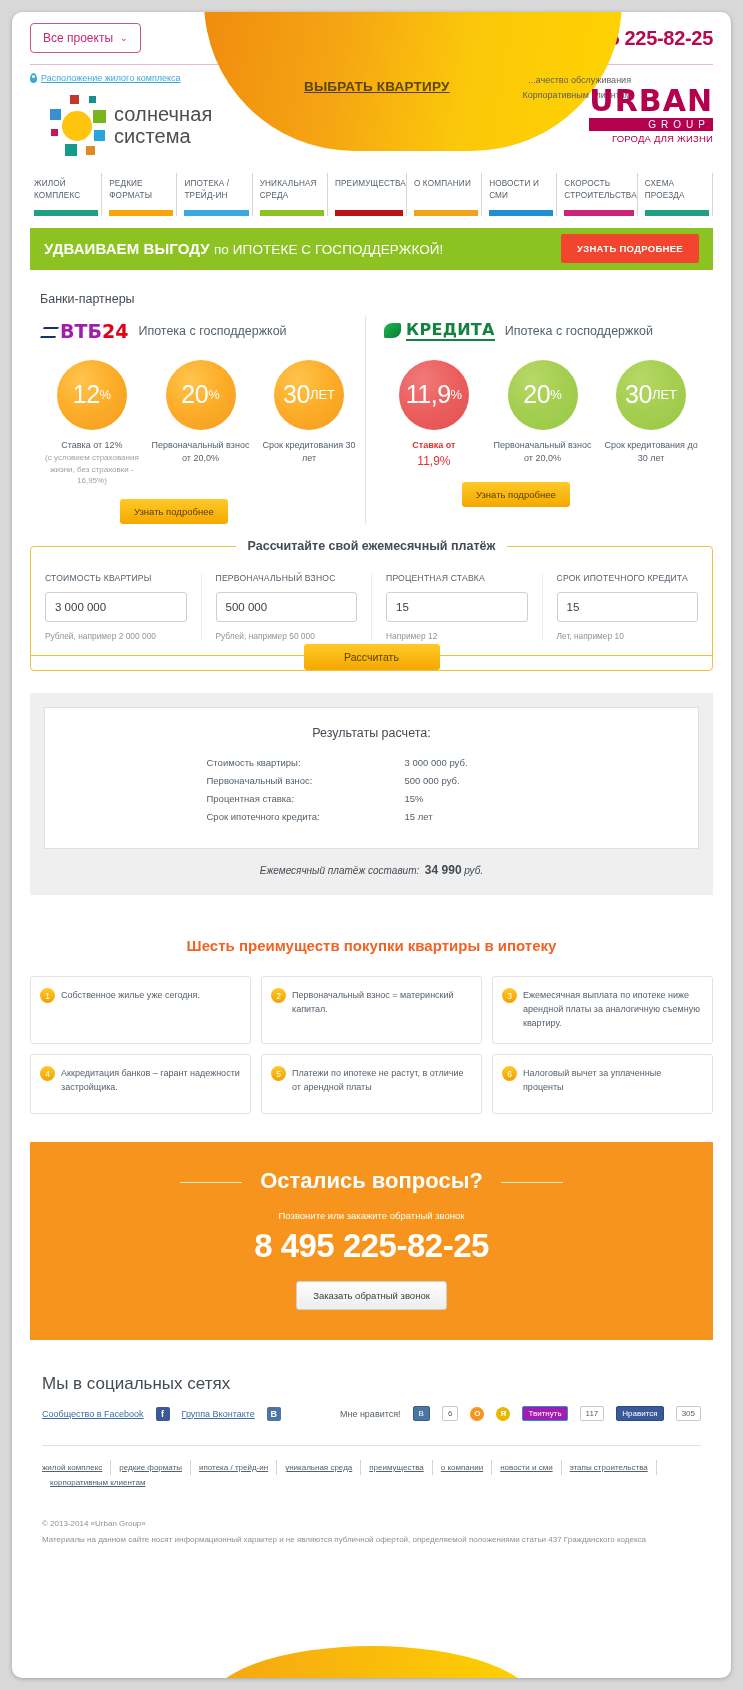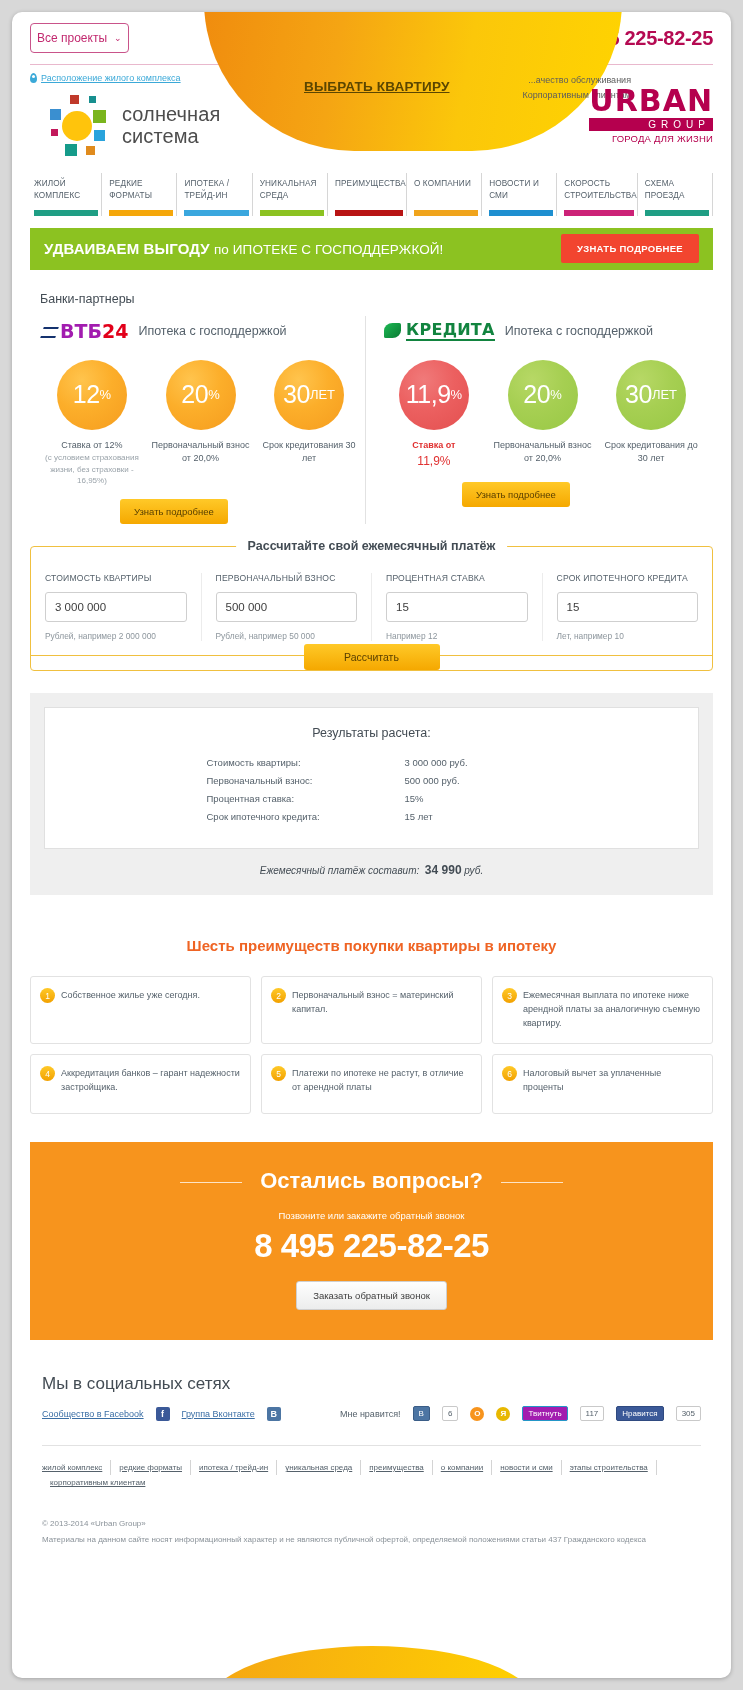--- a/index.html
+++ b/index.html
@@ -16,21 +16,21 @@
     background:#ffffff;
     border-radius:10px;
     overflow:hidden;
     box-shadow:0 1px 4px rgba(0,0,0,.25);
   }
 
   
   .topbar { display:flex; align-items:center; height:52px; padding:0 18px; }
   .projects-btn {
     border:1px solid #c9538a; color:#c2296f; background:#fff;
-    border-radius:4px; font-size:12px; padding:7px 6px;
+    border-radius:4px; font-size:12px; padding:7px 12px;
     display:flex; align-items:center; gap:7px; cursor:pointer;
   }
   .projects-btn .chev { font-size:9px; }
   .topbar-spacer { flex:1; }
   .callback-btn {
     background:#b50a52; color:#fff; font-size:11.5px; font-weight:bold;
     padding:9px 16px; border:none; border-radius:2px; cursor:pointer;
     letter-spacing:.1px;
   }
   .phone { display:flex; align-items:center; gap:6px; margin-left:14px; color:#b50a52;
@@ -51,21 +51,21 @@
   .geo { position:absolute; left:18px; top:8px; font-size:9px; color:#3ba9d8;
          display:flex; align-items:center; gap:4px; }
   .geo span.t { text-decoration:underline; }
   .pin { width:7px; height:10px; background:#3ba9d8; border-radius:50% 50% 50% 50%/60% 60% 40% 40%; position:relative;}
   .pin:after{content:"";position:absolute;left:2px;top:2.3px;width:3px;height:3px;background:#fff;border-radius:50%;}
   .choose-flat {
     position:absolute; left:292px; top:14px; font-size:13.5px; font-weight:bold;
     color:#5b4600; text-decoration:underline; letter-spacing:.2px; cursor:pointer;
   }
   
-  .logo { position:absolute; left:36px; top:28px; display:flex; align-items:center; gap:8px; }
+  .logo { position:absolute; left:36px; top:28px; display:flex; align-items:center; gap:0; }
   .logo-mark { position:relative; width:66px; height:66px; }
   .logo-mark i { position:absolute; display:block; }
   .sun { left:14px; top:18px; width:30px; height:30px; background:#ffc40c; border-radius:50%; }
   .sq { width:9px; height:9px; }
   .logo-text { line-height:1.08; }
   .logo-text div { font-size:20px; color:#4d4d4d; font-weight:normal; letter-spacing:.1px; }
 
   
   .urban { position:absolute; right:18px; top:22px; text-align:right; }
   .urban-word { font-size:30px; font-weight:bold; color:#b5004e; letter-spacing:1px; line-height:.95;

